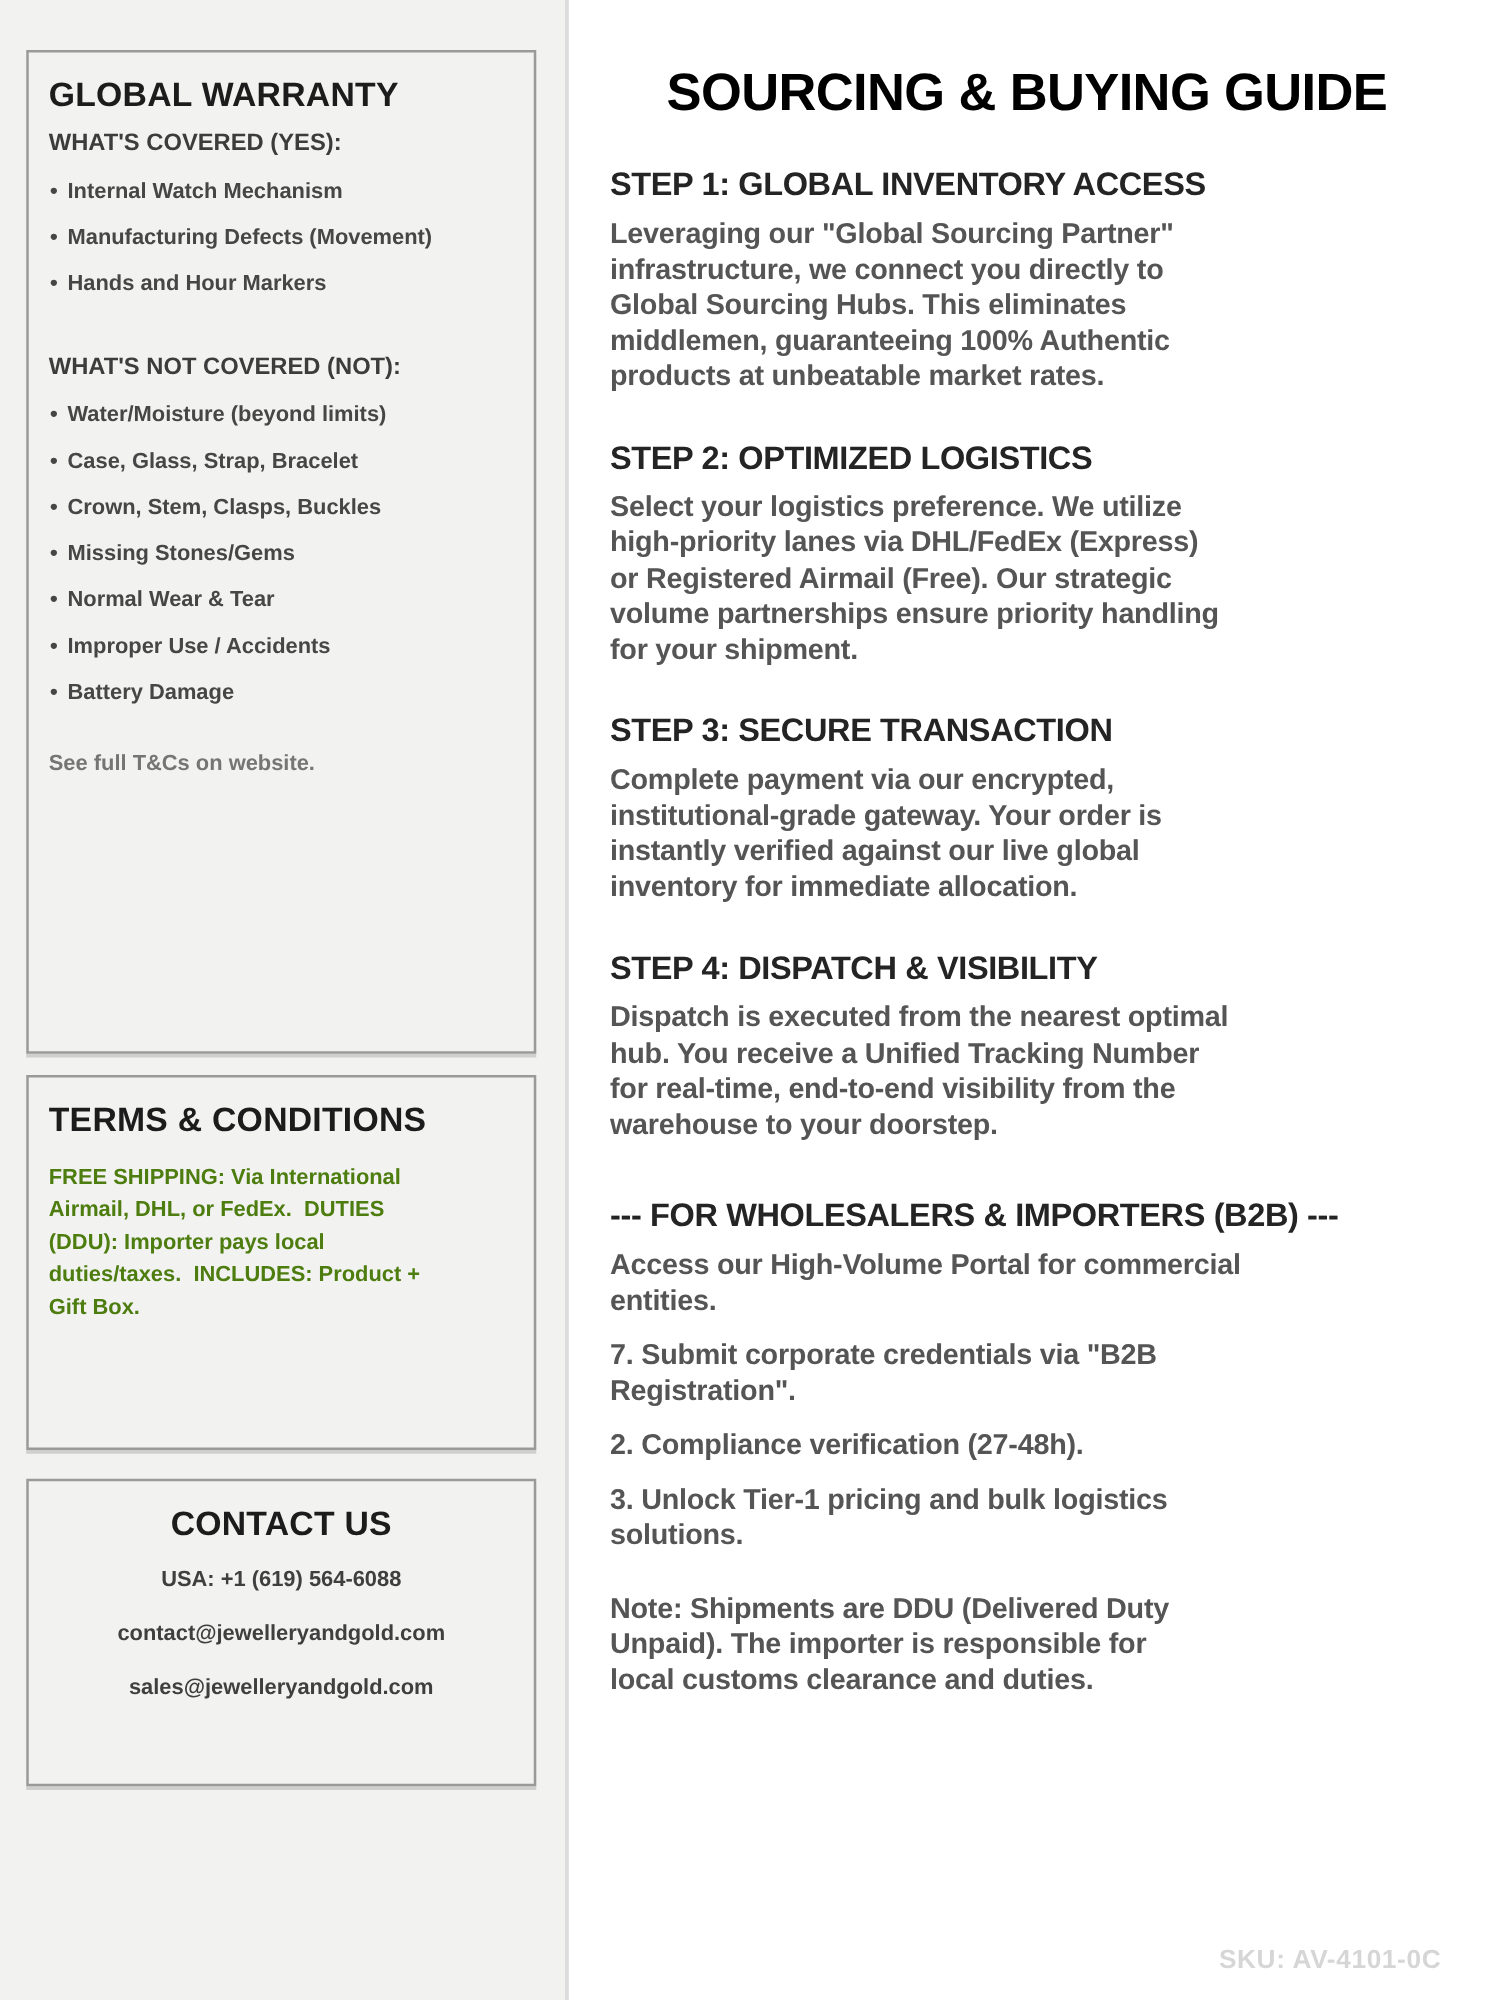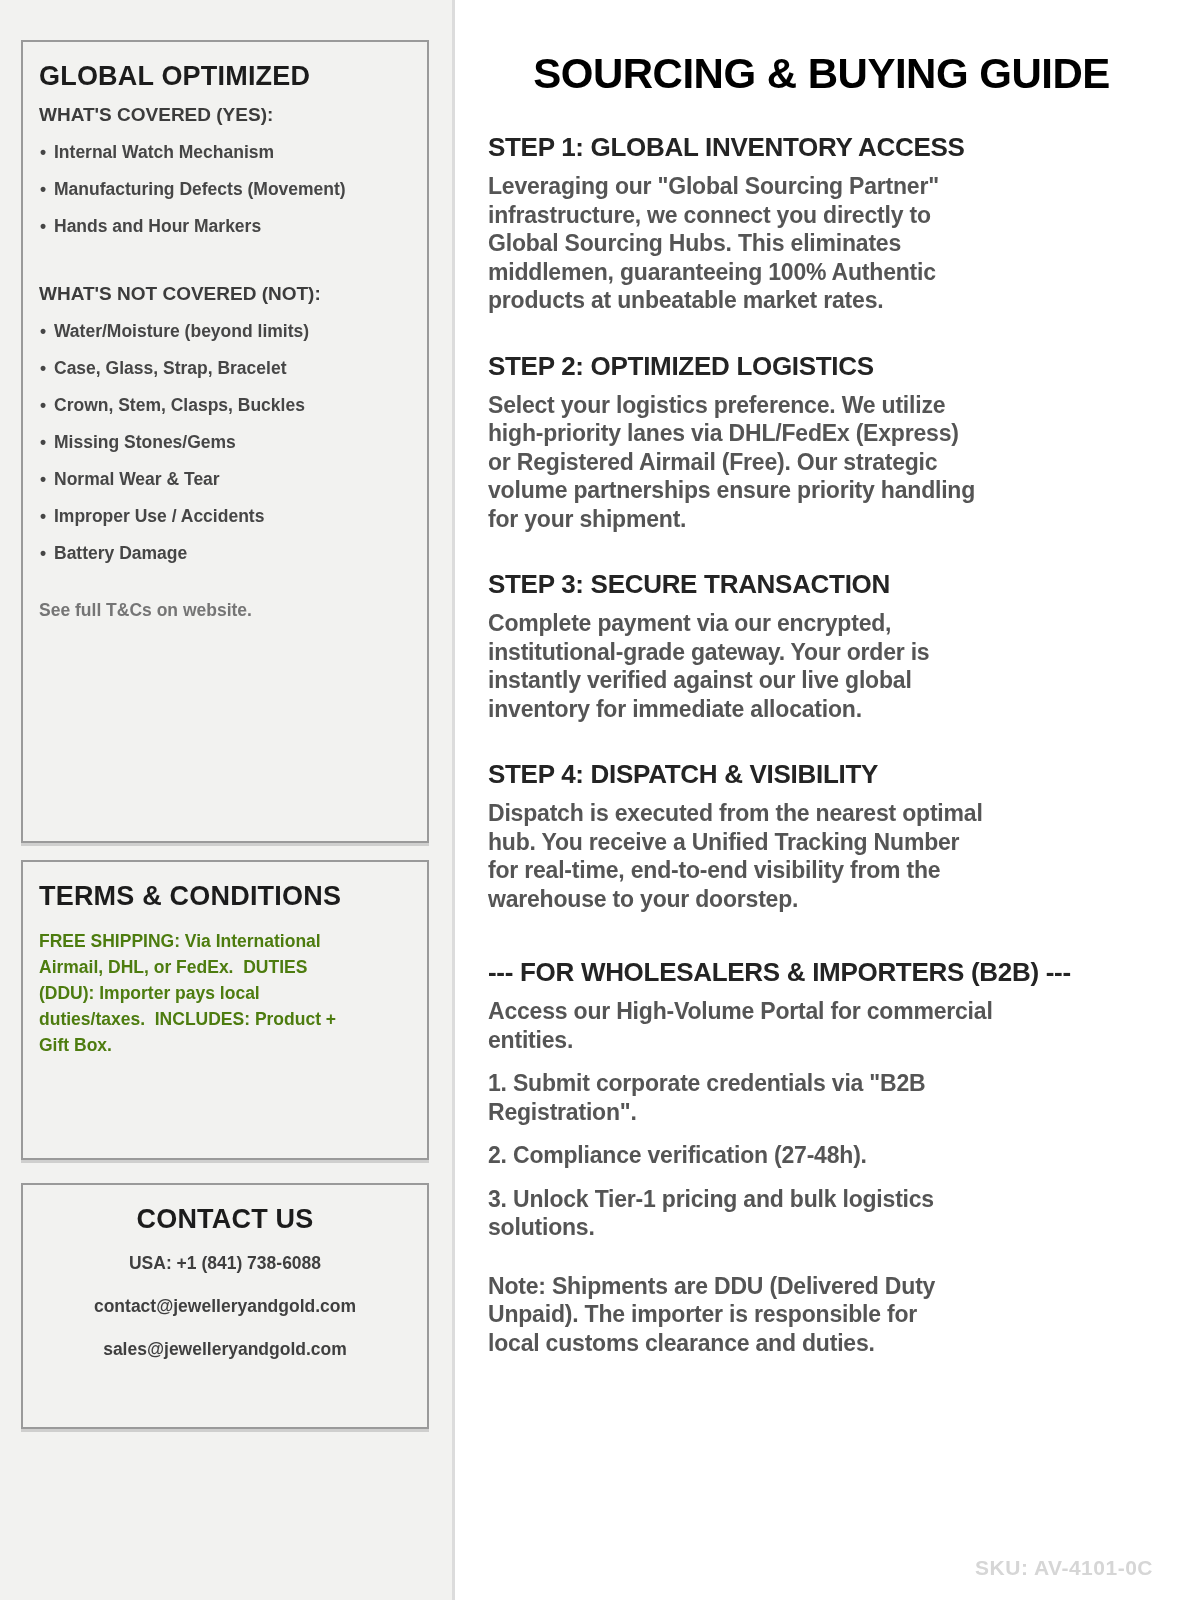--- a/index.html
+++ b/index.html
@@ -89,21 +89,21 @@
     font-size:21px; font-weight:bold; letter-spacing:0.5px;
     color:#d6d6d6;
   }
 </style>
 </head>
 <body>
 
 <div class="sidebar">
 
   <div class="panel panel-warranty">
-    <h2>GLOBAL OPTIMIZED</h2>
+    <h2>GLOBAL WARRANTY</h2>
     <div class="subhead">WHAT'S COVERED (YES):</div>
     <ul class="bullets">
       <li>Internal Watch Mechanism</li>
       <li>Manufacturing Defects (Movement)</li>
       <li>Hands and Hour Markers</li>
     </ul>
     <div class="subhead second">WHAT'S NOT COVERED (NOT):</div>
     <ul class="bullets">
       <li>Water/Moisture (beyond limits)</li>
       <li>Case, Glass, Strap, Bracelet</li>
@@ -120,21 +120,21 @@
     <h2>TERMS &amp; CONDITIONS</h2>
     <div class="body-text">FREE SHIPPING: Via International
 Airmail, DHL, or FedEx.  DUTIES
 (DDU): Importer pays local
 duties/taxes.  INCLUDES: Product +
 Gift Box.</div>
   </div>
 
   <div class="panel panel-contact">
     <h2>CONTACT US</h2>
-    <div class="contact-line first">USA: +1 (841) 738-6088</div>
+    <div class="contact-line first">USA: +1 (619) 564-6088</div>
     <div class="contact-line">contact@jewelleryandgold.com</div>
     <div class="contact-line">sales@jewelleryandgold.com</div>
   </div>
 
 </div>
 
 <div class="main">
   <h1>SOURCING &amp; BUYING GUIDE</h1>
 
   <div class="step">
@@ -168,21 +168,21 @@
     <p>Dispatch is executed from the nearest optimal
 hub. You receive a Unified Tracking Number
 for real-time, end-to-end visibility from the
 warehouse to your doorstep.</p>
   </div>
 
   <div class="b2b">
     <h3>--- FOR WHOLESALERS &amp; IMPORTERS (B2B) ---</h3>
     <p>Access our High-Volume Portal for commercial
 entities.</p>
-    <p>1. Submit corporate credentials via "B2B
+    <p>7. Submit corporate credentials via "B2B
 Registration".</p>
     <p>2. Compliance verification (27-48h).</p>
     <p>3. Unlock Tier-1 pricing and bulk logistics
 solutions.</p>
     <p class="note">Note: Shipments are DDU (Delivered Duty
 Unpaid). The importer is responsible for
 local customs clearance and duties.</p>
   </div>
 </div>
 

